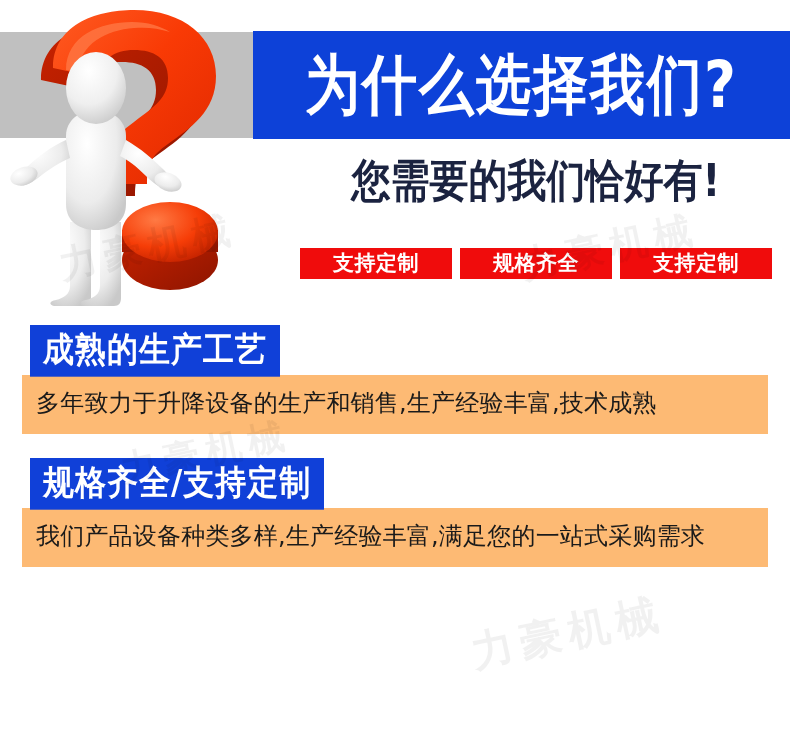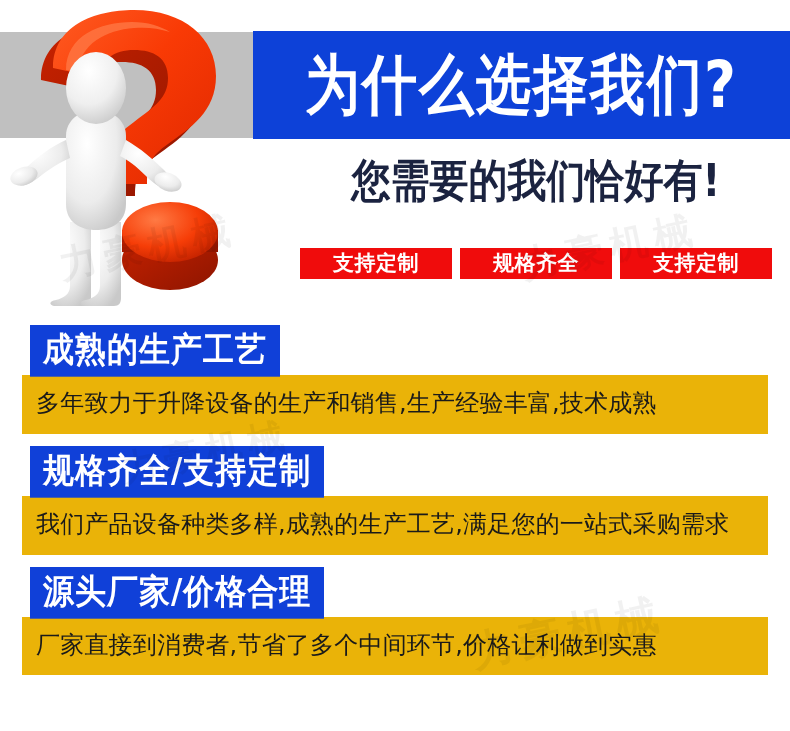--- a/index.html
+++ b/index.html
@@ -117,39 +117,39 @@
 
   
   .features {
     position: absolute;
     left: 0;
     top: 325px;
     width: 790px;
   }
   .feature {
     position: relative;
-    margin-bottom: 12px;
+    margin-bottom: 24px;
   }
   .feature-head {
     display: inline-block;
     background: #1040d8;
     color: #ffffff;
     font-size: 31px;
     font-weight: bold;
     line-height: 1;
     padding: 7px 13px 9px 13px;
     margin-left: 30px;
     white-space: nowrap;
     letter-spacing: 1px;
     transform: scaleY(1.1);
     transform-origin: left top;
     font-family: "DejaVu Sans", "Liberation Sans", sans-serif;
   }
   .feature-body {
-    background: #eab308;
+    background: #fdba74;
     margin: 3px 22px 0 22px;
     padding: 11px 14px 13px 14px;
     color: #1a1a1a;
     font-size: 24px;
     line-height: 1.45;
     letter-spacing: 0.2px;
     font-family: "DejaVu Sans", "Liberation Sans", sans-serif;
   }
 
   
@@ -261,27 +261,23 @@
 
   <div class="features">
 
     <div class="feature">
       <div class="feature-head">成熟的生产工艺</div>
       <div class="feature-body">多年致力于升降设备的生产和销售,生产经验丰富,技术成熟</div>
     </div>
 
     <div class="feature">
       <div class="feature-head">规格齐全/支持定制</div>
-      <div class="feature-body">我们产品设备种类多样,成熟的生产工艺,满足您的一站式采购需求</div>
-    </div>
-
-    <div class="feature">
-      <div class="feature-head">源头厂家/价格合理</div>
-      <div class="feature-body">厂家直接到消费者,节省了多个中间环节,价格让利做到实惠</div>
-    </div>
+      <div class="feature-body">我们产品设备种类多样,生产经验丰富,满足您的一站式采购需求</div>
+    </div>
+
   </div>
 
   <div class="wm wm-1">力豪机械</div>
   <div class="wm wm-2">力豪机械</div>
   <div class="wm wm-3">力豪机械</div>
   <div class="wm wm-4">力豪机械</div>
 
 </div>
 
 </body></html>

